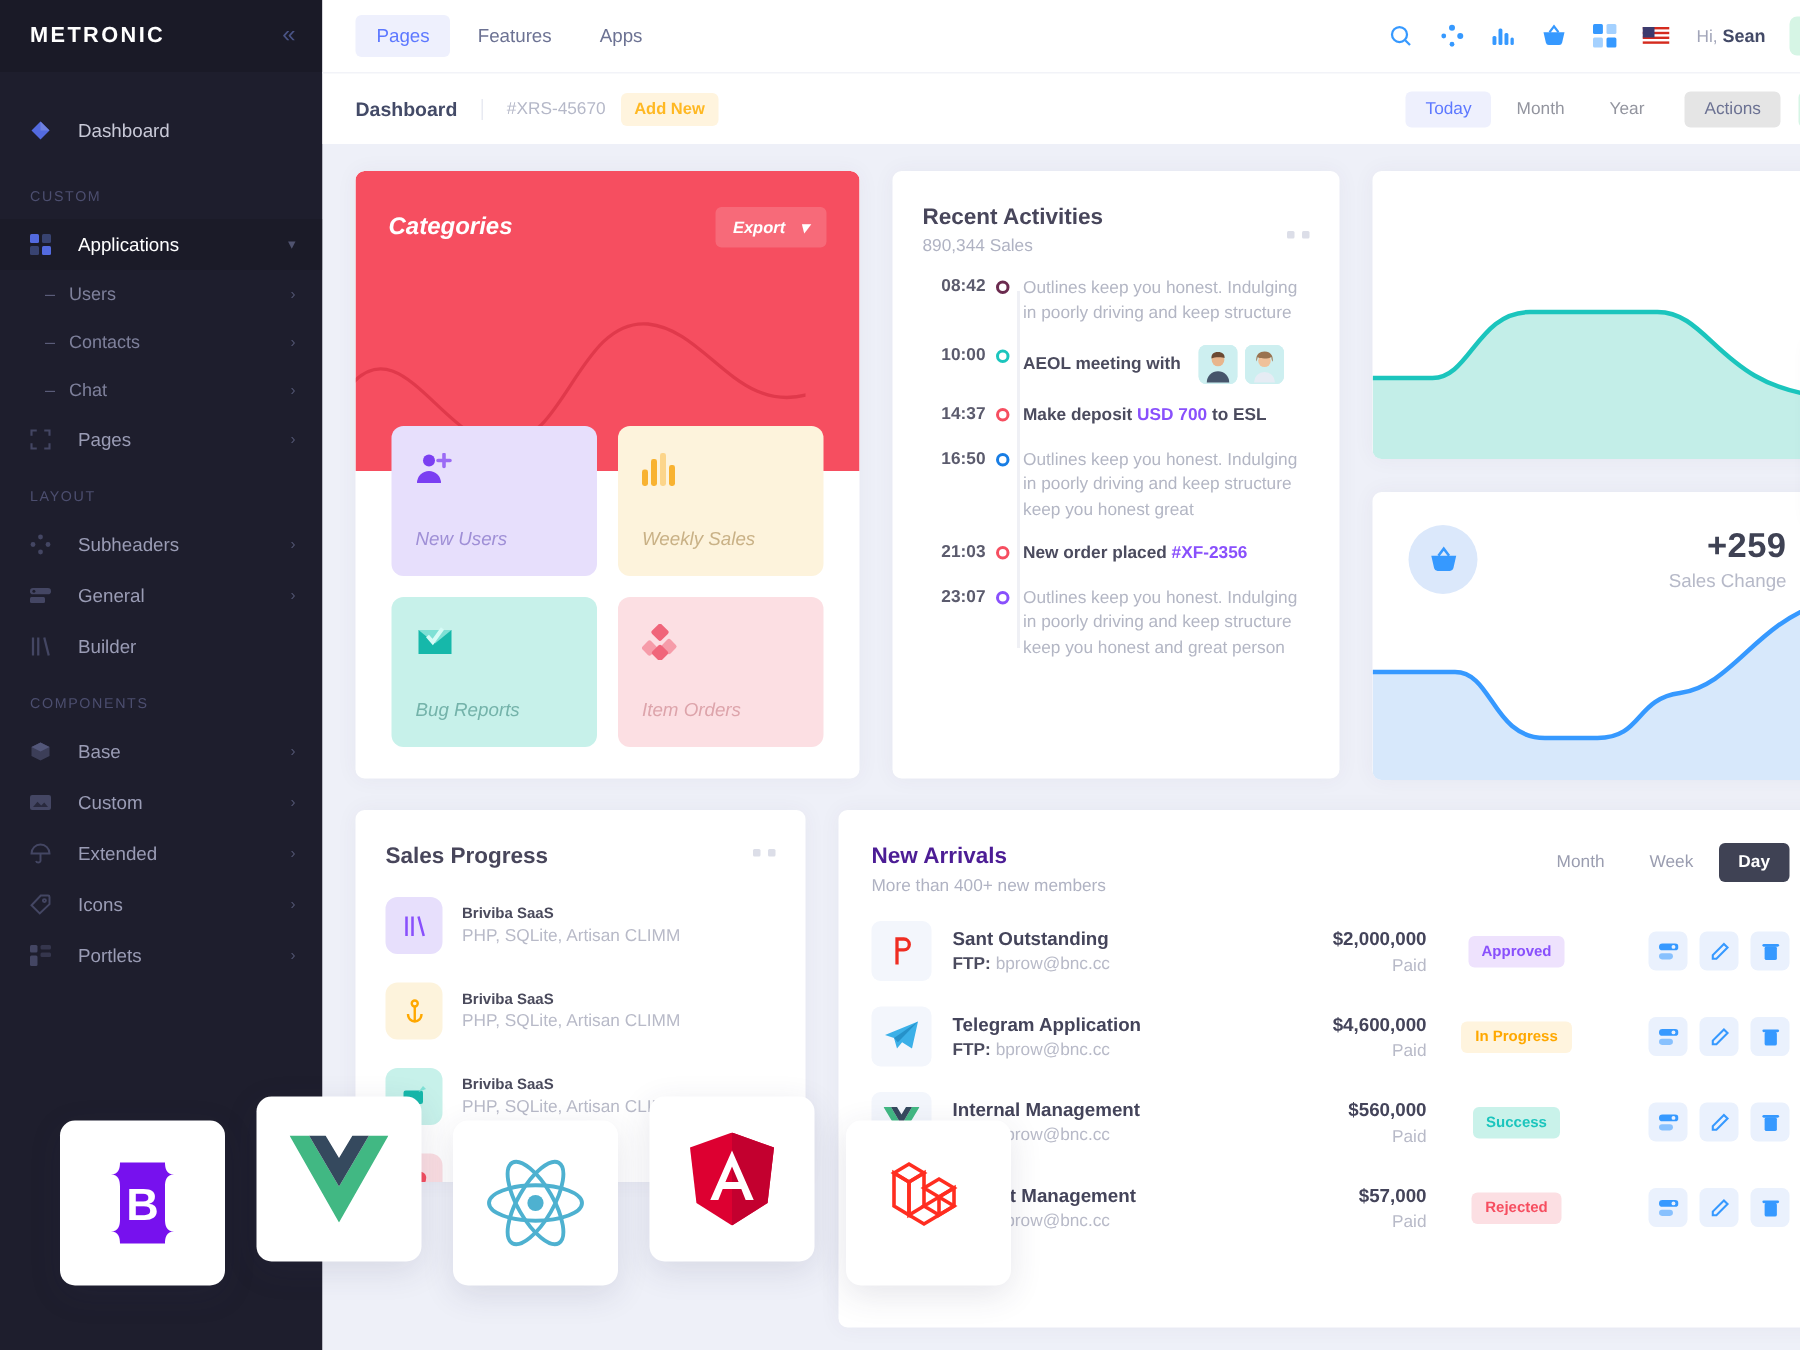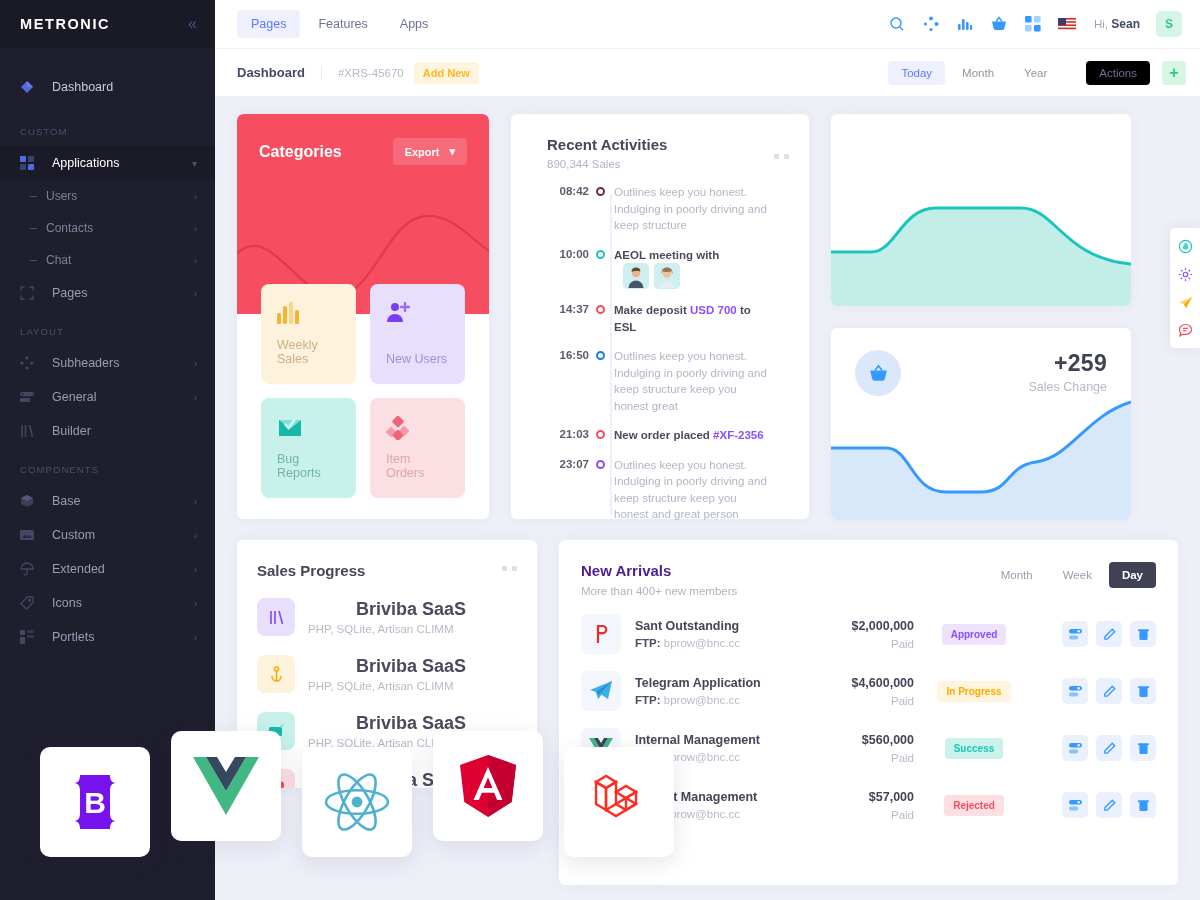--- a/index.html
+++ b/index.html
@@ -81,38 +81,39 @@
   .crumb-title { font-size: 13px; font-weight: 700; color: #434a67; }
   .crumb-sep { width: 1px; height: 14px; background: #e8eaf2; margin: 0 16px; }
   .crumb-id { font-size: 11.5px; color: #b5b8c8; margin-right: 10px; }
   .badge-new {
     font-size: 11px; font-weight: 700; color: #ffb822; background: #fff4de;
     padding: 5px 9px; border-radius: 4px; cursor: pointer;
   }
   .sub-right { display: flex; align-items: center; gap: 4px; }
   .sbtn { font-size: 11.5px; color: #93959f; padding: 6px 13px; border-radius: 4px; cursor: pointer; }
   .sbtn.active { background: #eef0fd; color: #5d78ff; }
-  .sbtn.grey { background: #000000; color: #6c7293; margin-left: 22px; }
+  .sbtn.grey { background: #e5e5e5; color: #6c7293; margin-left: 10px; }
   .plus-btn {
     width: 24px; height: 24px; border-radius: 4px; background: #d6f5e5;
     color: #2cc98f; font-size: 16px; font-weight: 700; margin-left: 8px;
     display: flex; align-items: center; justify-content: center; cursor: pointer;
   }
 
   
   .content { padding: 18px 22px; display: flex; flex-direction: column; gap: 20px; }
   .row1 { display: flex; gap: 22px; }
   .row2 { display: flex; gap: 22px; }
   .card { background: #fff; border-radius: 6px; box-shadow: 0 0 14px rgba(82,63,105,.05); }
 
   
   .cat-card {
-    width: 252px; height: 405px; border-radius: 6px; background: #fff;
+    width: 336px; height: 405px; border-radius: 6px; background: #fff;
     position: relative; overflow: hidden;
     box-shadow: 0 0 14px rgba(82,63,105,.05);
+    font-style: italic;
   }
   .cat-top {
     position: absolute; top: 0; left: 0; right: 0; height: 200px;
     background: #f64e60; border-radius: 6px 6px 0 0; overflow: hidden;
   }
   .cat-head { display: flex; align-items: center; justify-content: space-between; padding: 24px 22px 0 22px; }
   .cat-title { color: #fff; font-size: 16px; font-weight: 700; }
   .export-btn {
     background: rgba(255,255,255,.16); color: #fff; font-size: 11px; font-weight: 700;
     padding: 7px 12px; border-radius: 4px; display: flex; align-items: center; gap: 10px; cursor: pointer;
@@ -125,21 +126,21 @@
     height: 100px; border-radius: 8px; padding: 18px 16px;
     display: flex; flex-direction: column; justify-content: space-between; cursor: pointer;
   }
   .cat-tile .tl { font-size: 12.5px; }
   .t-yellow { background: #fdf3dc; } .t-yellow .tl { color: #c9b186; }
   .t-purple { background: #e7dffc; } .t-purple .tl { color: #9f8fd6; }
   .t-pink   { background: #fcdfe3; } .t-pink .tl   { color: #dda4ab; }
   .t-teal   { background: #c7f1ea; } .t-teal .tl   { color: #74b3aa; }
 
   
-  .ra-card { width: 298px; height: 405px; padding: 22px 36px; position: relative; }
+  .ra-card { width: 298px; height: 405px; padding: 22px 20px; position: relative; }
   .ra-title { font-size: 15px; font-weight: 700; color: #48465b; }
   .ra-sub { font-size: 11.5px; color: #b0b3c3; margin-top: 5px; }
   .dots { position: absolute; top: 40px; right: 20px; display: flex; gap: 5px; }
   .dots i { width: 5px; height: 5px; background: #dcdee8; border-radius: 1px; display: block; }
   .timeline { margin-top: 14px; position: relative; }
   .tl-line { position: absolute; left: 63px; top: 10px; bottom: 8px; width: 1.5px; background: #eff0f5; }
   .tl-item { display: flex; margin-bottom: 13px; position: relative; }
   .tl-time { width: 42px; flex: 0 0 42px; font-size: 11.5px; font-weight: 700; color: #5b5b6d; padding-top: 1px; text-align: right; }
   .tl-mark { width: 22px; flex: 0 0 22px; display: flex; justify-content: center; padding-top: 3px; z-index: 2; }
   .ring { width: 9px; height: 9px; border-radius: 50%; border: 2.2px solid #999; background: #fff; }
@@ -159,21 +160,21 @@
   .stat-ico { width: 46px; height: 46px; border-radius: 50%; display: flex; align-items: center; justify-content: center; }
   .stat-val { font-size: 23px; font-weight: 700; color: #3f4254; text-align: right; letter-spacing: .3px; }
   .stat-lbl { font-size: 12.5px; color: #b6b9c8; text-align: right; margin-top: 3px; }
   .spark { position: absolute; left: 0; right: 0; bottom: 0; height: 120px; }
 
   
   .sp-card { width: 300px; height: 248px; padding: 22px 20px; position: relative; overflow: hidden; }
   .sp-title { font-size: 15px; font-weight: 700; color: #48465b; }
   .sp-item { display: flex; align-items: center; gap: 13px; margin-top: 19px; }
   .sp-ico { width: 38px; height: 38px; border-radius: 8px; flex: 0 0 38px; display: flex; align-items: center; justify-content: center; }
-  .sp-name { font-size: 18px; font-weight: 700; color: #4a4a5c; margin-left: 48px; }
+  .sp-name { font-size: 10px; font-weight: 700; color: #4a4a5c; }
   .sp-desc { font-size: 11.5px; color: #b8bac8; margin-top: 3px; }
 
   
   .na-card { flex: 1; height: 345px; padding: 22px 22px 0 22px; position: relative; overflow: hidden; }
   .na-head { display: flex; align-items: flex-start; justify-content: space-between; }
   .na-title { font-size: 15px; font-weight: 700; color: #4c1d95; }
   .na-sub { font-size: 11.5px; color: #b0b3c3; margin-top: 6px; }
   .na-tabs { display: flex; align-items: center; gap: 4px; }
   .na-tab { font-size: 11.5px; color: #9a9db0; padding: 7px 13px; border-radius: 4px; cursor: pointer; }
   .na-tab.active { background: #3f4254; color: #fff; font-weight: 700; }
@@ -452,40 +453,40 @@
               <div class="export-btn">
                 <span>Export</span>
                 <span>▾</span>
               </div>
             </div>
             <svg width="300" height="110" viewBox="0 0 300 110" style="position:absolute;bottom:0;left:0">
               <path d="M-5 55 C 30 10 60 95 100 92 C 140 89 150 8 195 12 C 235 16 255 75 305 58" fill="none" stroke="#e0394b" stroke-width="2.2"></path>
             </svg>
           </div>
           <div class="cat-grid">
+            <div class="cat-tile t-purple">
+              <span>
+                <svg width="26" height="22" viewBox="0 0 26 22" fill="#7b3ff2">
+                    <circle cx="9" cy="5" r="4"></circle>
+                    <path d="M1 20a8 8 0 0 1 16 0Z"></path>
+                    <path d="M19 1v8M15 5h8" stroke="#9b6bf5" stroke-width="2.4" stroke-linecap="round"></path>
+                  </svg>
+              </span>
+              <span class="tl">New Users</span>
+            </div>
             <div class="cat-tile t-yellow">
               <span>
                 <svg width="24" height="22" viewBox="0 0 24 22">
                     <rect x="0" y="11" width="4" height="11" rx="1.6" fill="#f8b231"></rect>
                     <rect x="6" y="4" width="4" height="18" rx="1.6" fill="#f8b231"></rect>
                     <rect x="12" y="0" width="4" height="22" rx="1.6" fill="#fcd58b"></rect>
                     <rect x="18" y="8" width="4" height="14" rx="1.6" fill="#f8b231"></rect>
                   </svg>
               </span>
               <span class="tl">Weekly Sales</span>
-            </div>
-            <div class="cat-tile t-purple">
-              <span>
-                <svg width="26" height="22" viewBox="0 0 26 22" fill="#7b3ff2">
-                    <circle cx="9" cy="5" r="4"></circle>
-                    <path d="M1 20a8 8 0 0 1 16 0Z"></path>
-                    <path d="M19 1v8M15 5h8" stroke="#9b6bf5" stroke-width="2.4" stroke-linecap="round"></path>
-                  </svg>
-              </span>
-              <span class="tl">New Users</span>
             </div>
             <div class="cat-tile t-teal">
               <span>
                 <svg width="26" height="22" viewBox="0 0 26 22">
                     <path d="M2 4h22v16H2Z" fill="#16b8aa"></path>
                     <path d="M2 4 13 13 24 4Z" fill="#7fe0d5"></path>
                     <path d="M8 8l3.5 4L18 3" stroke="#d6fbf6" stroke-width="2.6" fill="none"></path>
                   </svg>
               </span>
               <span class="tl">Bug Reports</span>

